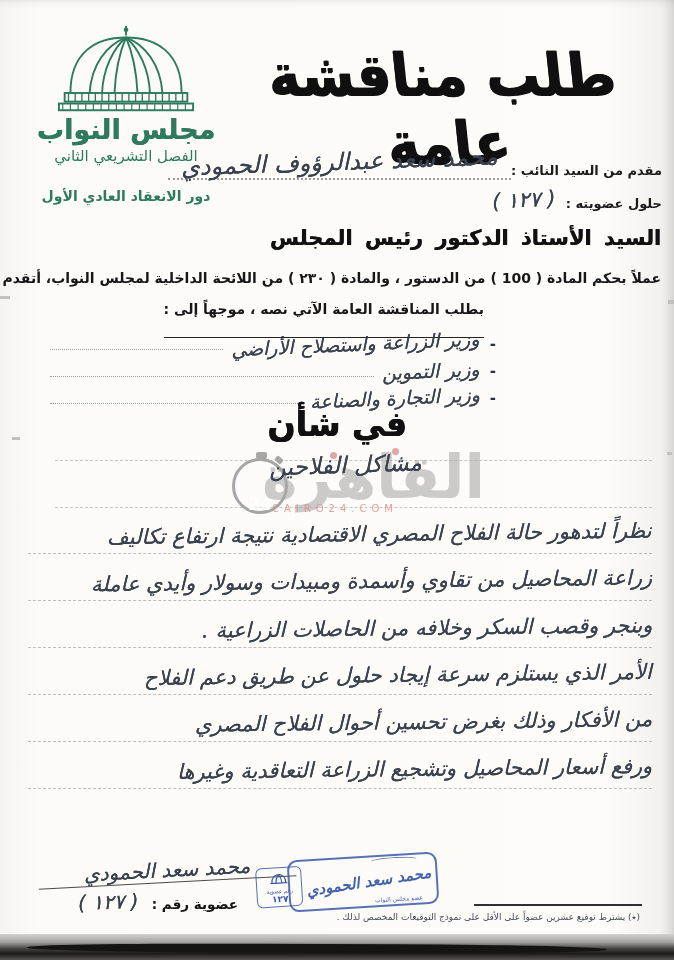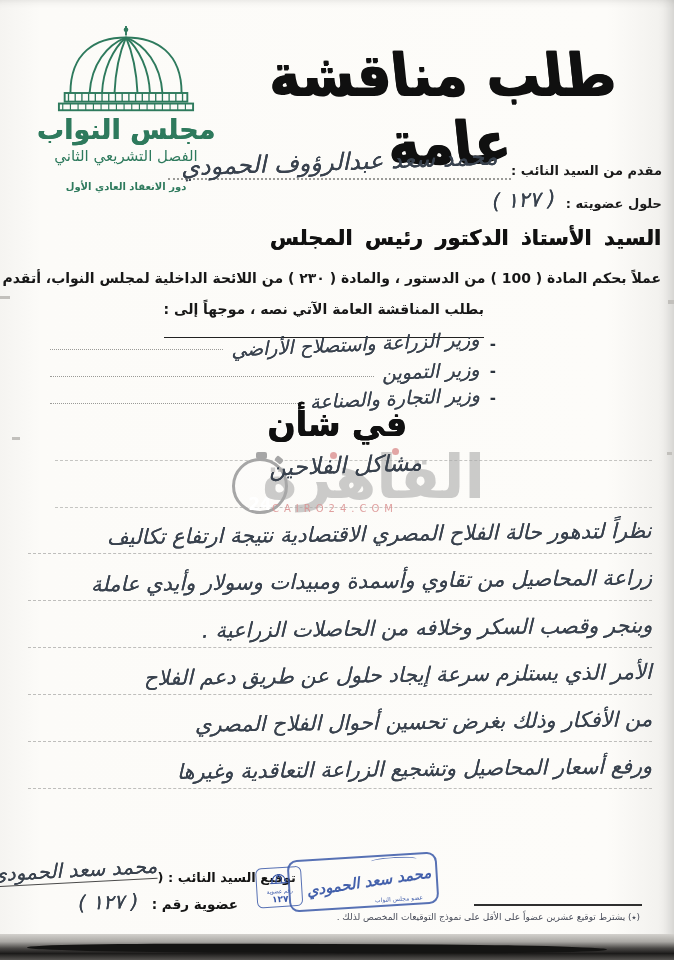--- a/index.html
+++ b/index.html
@@ -9,21 +9,21 @@
   #page{position:absolute;inset:0;direction:rtl;
     background:linear-gradient(90deg,#f5f4f1 0%,#fcfbf8 6%,#fdfcf9 90%,#f1f0ed 99%);
     box-shadow:inset -10px 0 14px -8px rgba(0,0,0,.18), inset 0 8px 10px -8px rgba(0,0,0,.10);}
   .abs{position:absolute;}
 
   
   .logo{left:28px;top:24px;width:196px;text-align:center;color:#2e7a5d;}
   .logo .council{font-size:27px;font-weight:bold;line-height:1.05;margin-top:-4px;
     text-shadow:.5px 0 0 #2e7a5d;}
   .logo .term{font-size:15px;font-weight:normal;margin-top:3px;}
-  .logo .session{font-size:10px;font-weight:bold;margin-top:16px;}
+  .logo .session{font-size:14px;font-weight:bold;margin-top:23px;}
 
   
   .title{right:14px;top:46px;width:430px;text-align:center;font-size:54px;font-weight:bold;
     color:#101010;transform:skewX(6deg) scaleY(1.08);
     text-shadow:1px 0 0 #101010,0 1px 0 #101010;}
 
   
   .row-submitted{top:148px;right:12px;left:108px;display:flex;align-items:flex-end;}
   .row-submitted .lbl{font-size:13px;font-weight:bold;color:#1b1b1b;padding-bottom:10px;white-space:nowrap;}
   .row-submitted .name-wrap{flex:1;border-bottom:2px dotted #9a9a97;text-align:center;margin-bottom:8px;margin-left:60px;}
@@ -211,21 +211,20 @@
         </div>
       <div class="b-line">
           <span class="hand">من الأفكار وذلك بغرض تحسين أحوال الفلاح المصري</span>
         </div>
       <div class="b-line">
           <span class="hand">ورفع أسعار المحاصيل وتشجيع الزراعة التعاقدية وغيرها</span>
         </div>
     </div>
 
     <div class="abs sig-row1">
-      <span class="lbl">توقيع السيد النائب : (</span>
       <span class="sig hand">محمد سعد الحمودي</span>
 
     </div>
     <div class="abs sig-row2">
       <span class="lbl">عضوية رقم :</span>
       <span class="val hand">( ١٢٧ )</span>
     </div>
 
     <div class="abs stamp">
       <span class="s-arc"></span>

